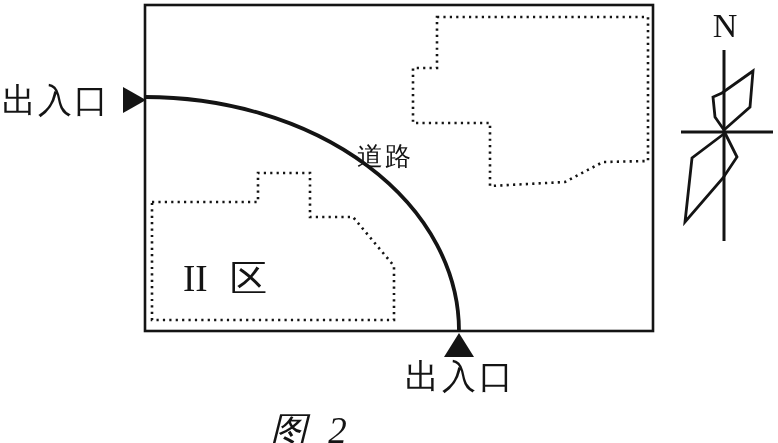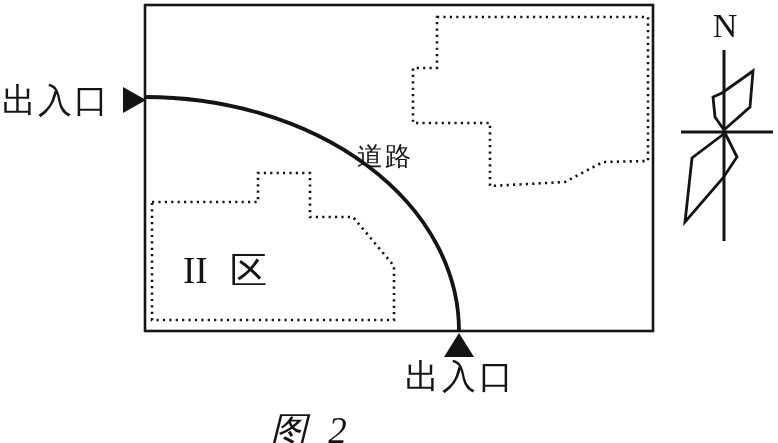--- a/index.html
+++ b/index.html
@@ -26,21 +26,21 @@
   .lbl {
     position: absolute;
     white-space: nowrap;
     color: #141414;
     line-height: 1;
     user-select: none;
   }
   .lbl-entrance-left   { left: 2px;   top: 84px;  font-size: 34px; letter-spacing: 2px; }
   .lbl-road            { left: 357px; top: 120px; font-size: 26px; letter-spacing: 2px; margin-top: 24px; }
   .lbl-region-1        { left: 509px; top: 45px;  font-size: 37px; word-spacing: 16px; }
-  .lbl-region-2        { left: 183px; top: 252px; font-size: 37px; word-spacing: 13px; }
+  .lbl-region-2        { left: 183px; top: 260px; font-size: 37px; word-spacing: 13px; }
   .lbl-entrance-bottom { left: 405px; top: 360px; font-size: 34px; letter-spacing: 3px; }
   .lbl-caption         { left: 270px; top: 412px; font-size: 37px; word-spacing: 12px; font-style: italic; }
   .lbl-north           { left: 707px; top: 9px;   font-size: 34px; width: 36px; text-align: center; }
 </style>
 </head>
 <body>
 
 <div class="stage">
 
   <svg width="778" height="443" viewBox="0 0 778 443">

